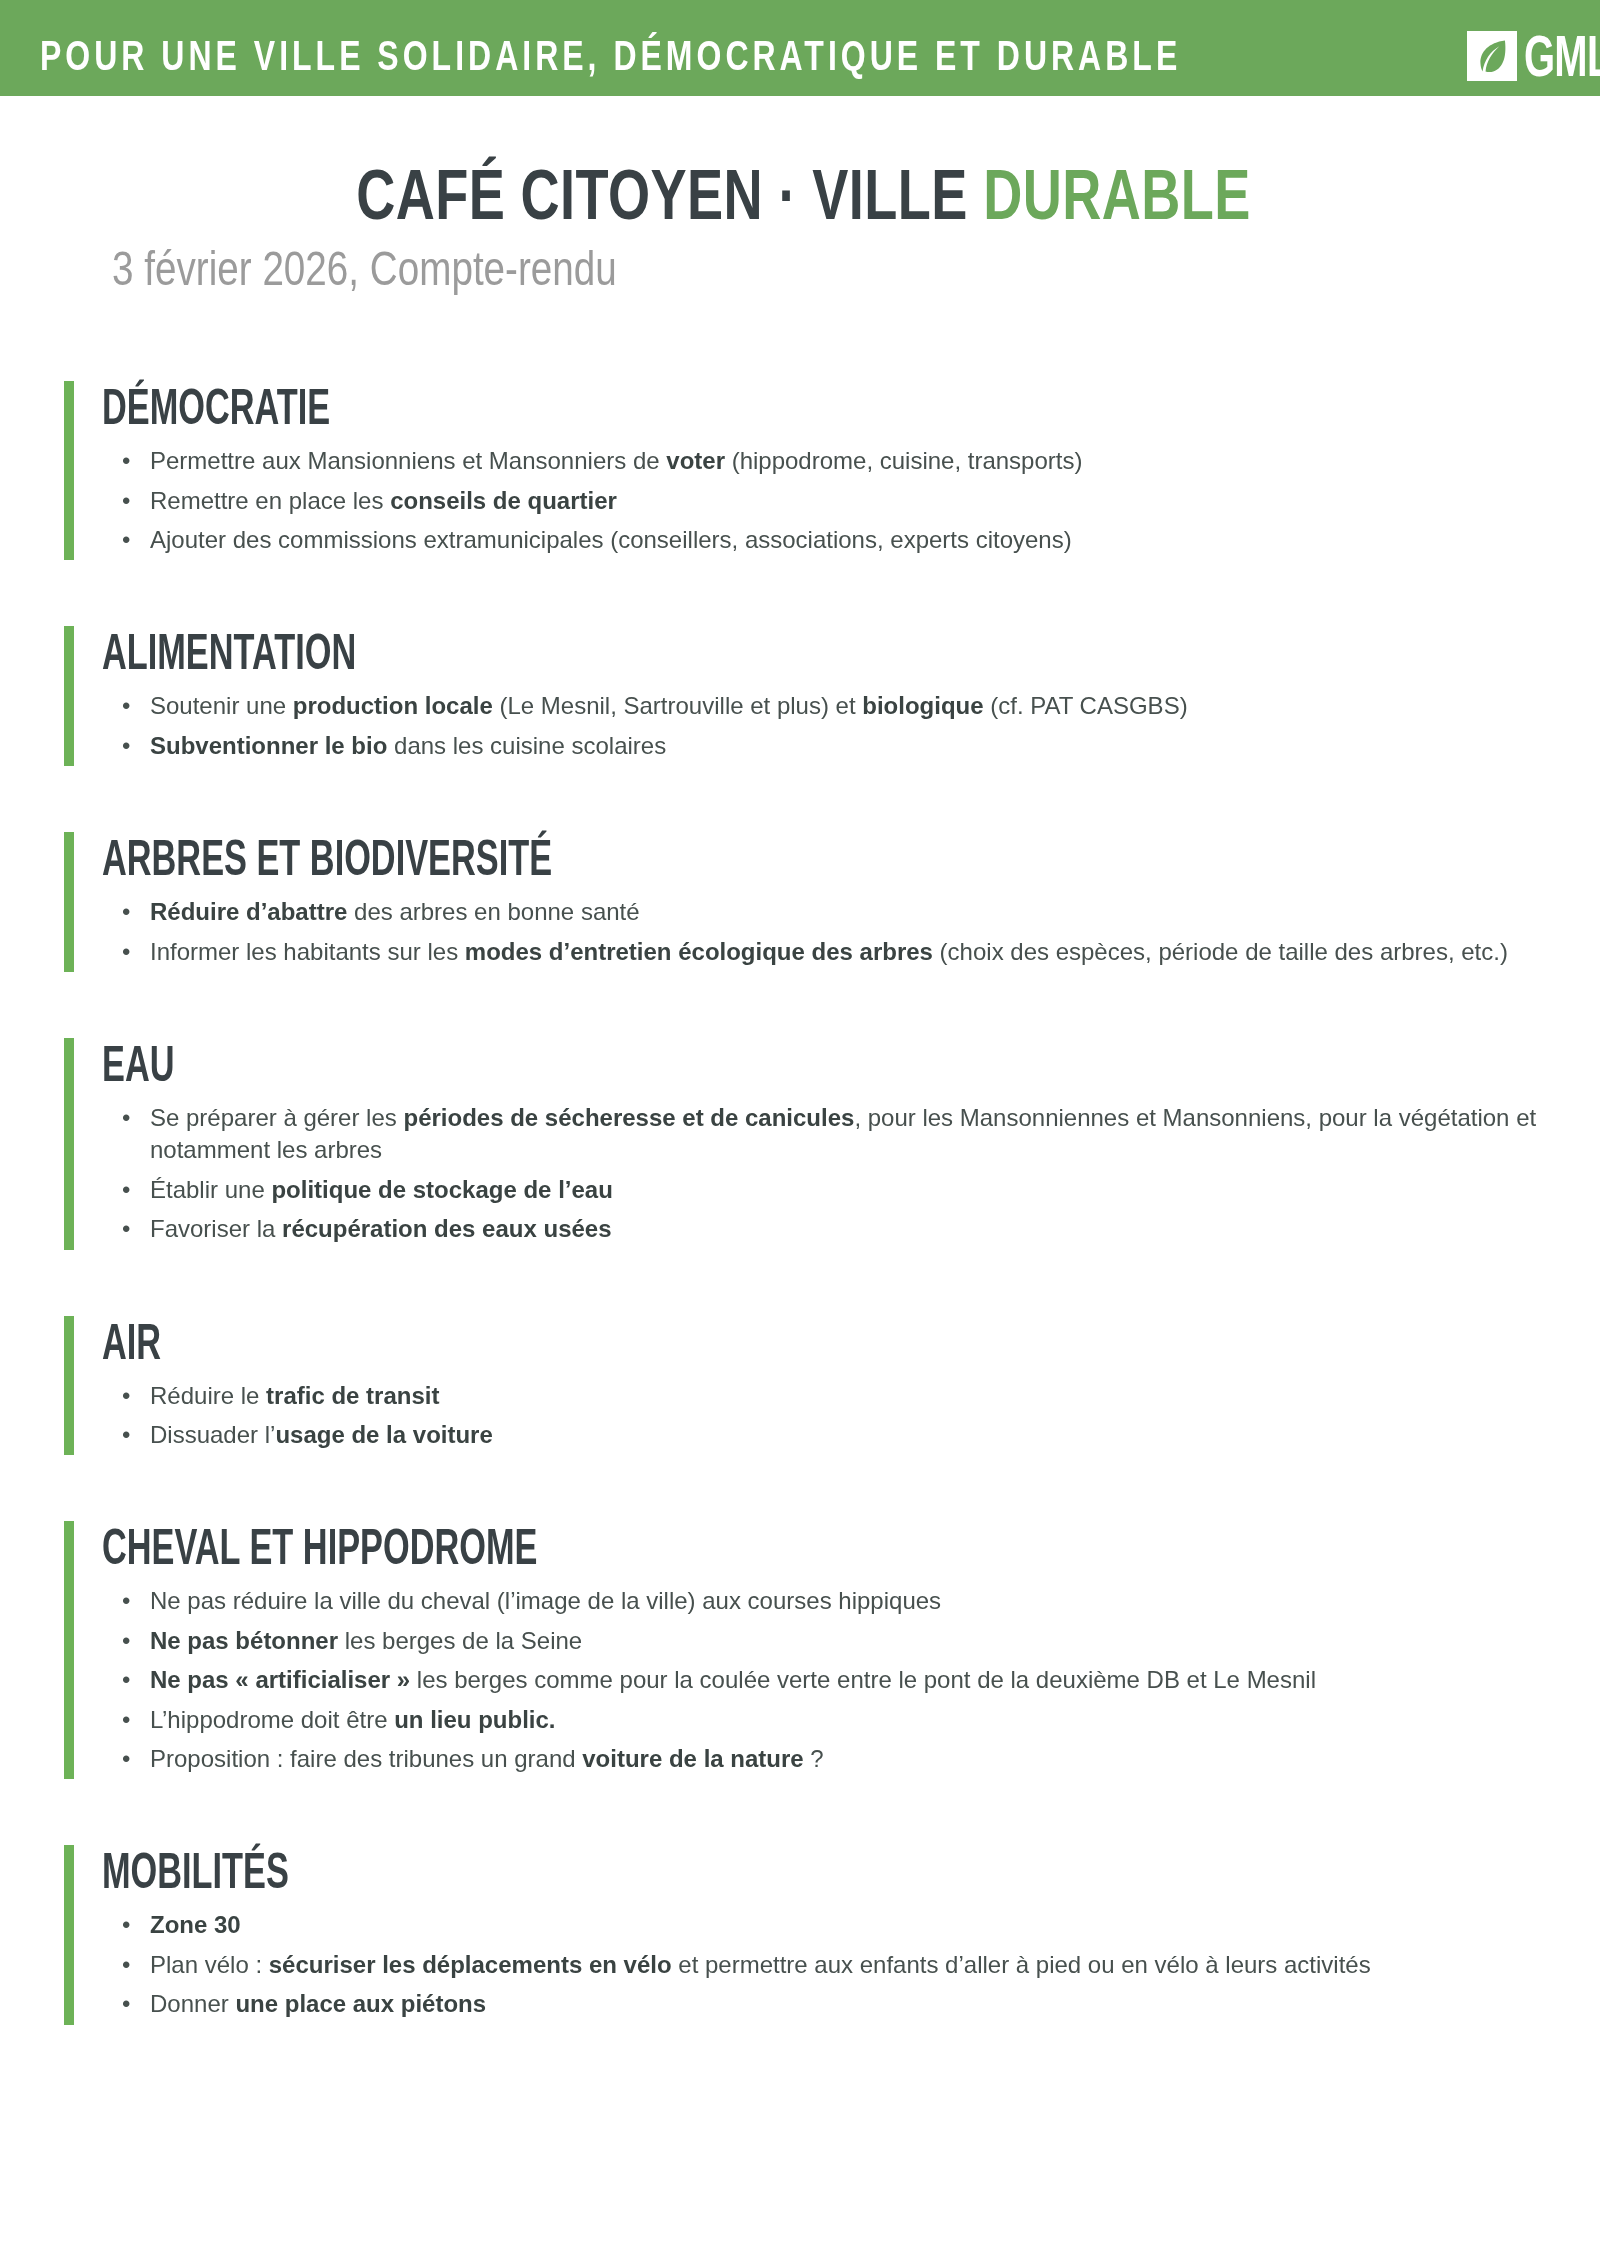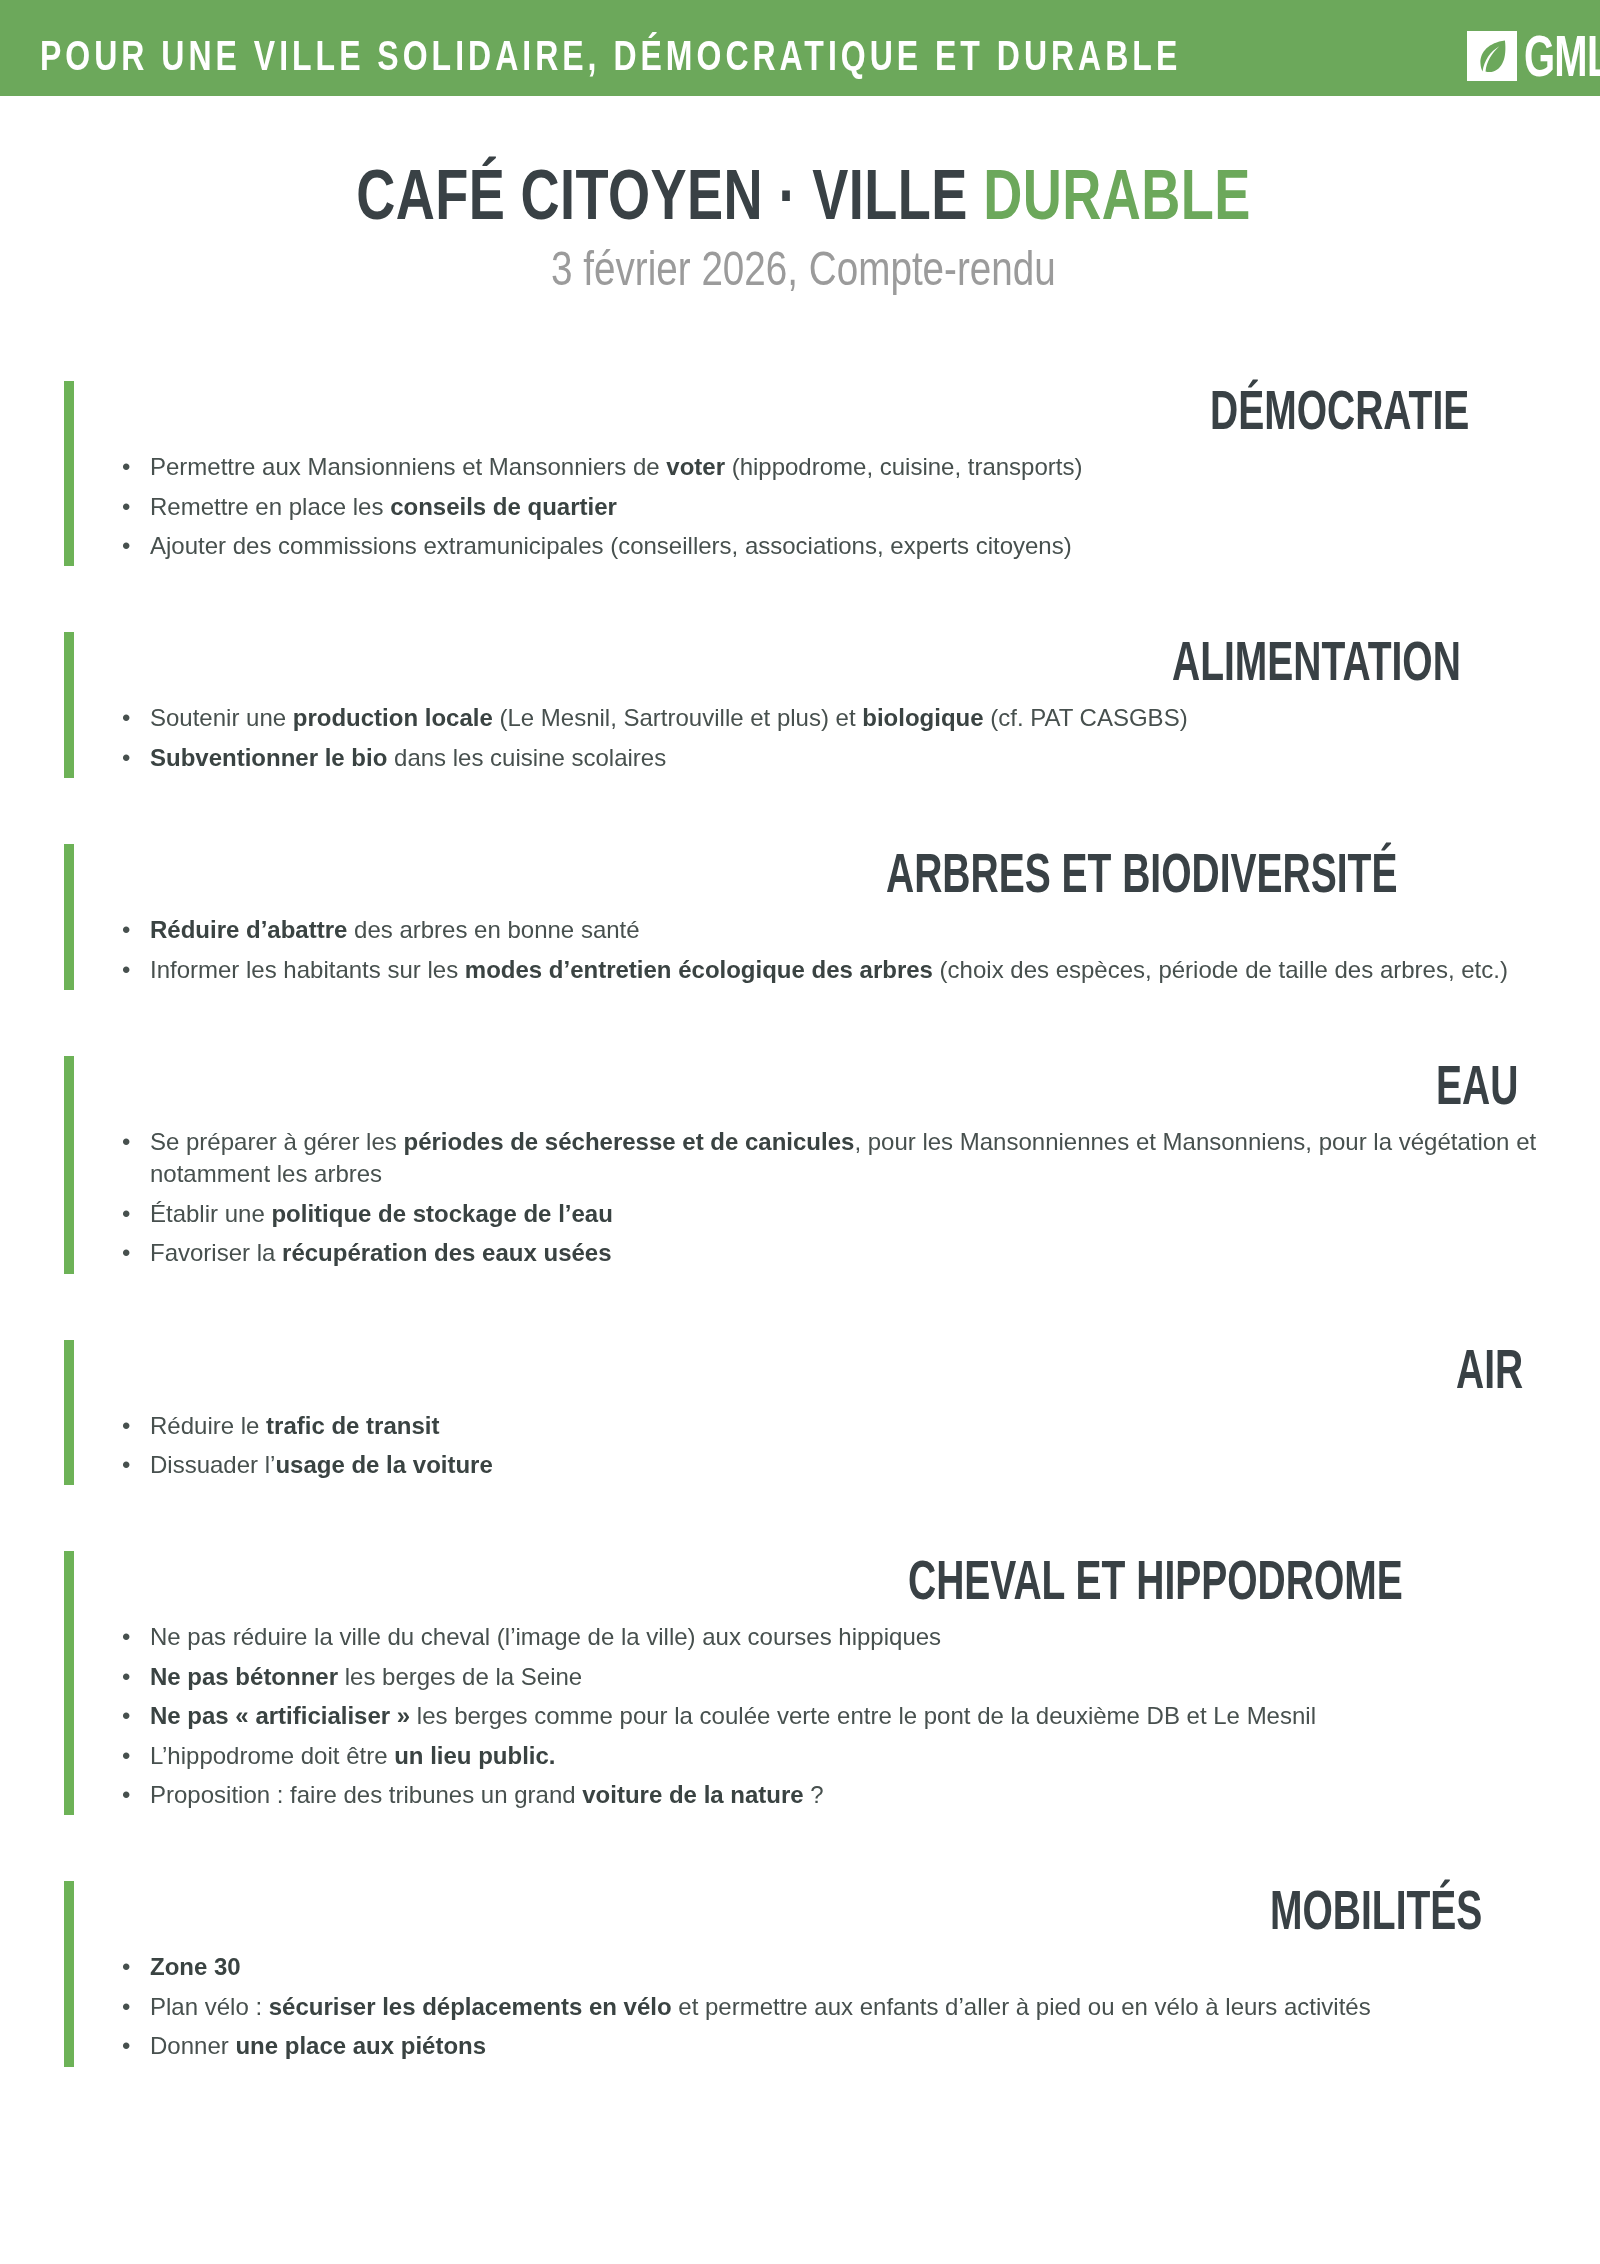--- a/index.html
+++ b/index.html
@@ -70,21 +70,21 @@
   .title-inner {
     display: inline-block;
     transform: scaleX(0.82) scaleY(1.08);
     transform-origin: center;
     white-space: nowrap;
     letter-spacing: 0.5px;
   }
   .title .accent { color: var(--accent-green, #6CA85B); }
 
   .subtitle {
-    text-align: center;
+    text-align: left;
     font-size: 46px;
     font-weight: 400;
     color: var(--subtitle-gray, #9B9B9B);
     margin: 12px 0 86px 0;
   }
   .subtitle-inner {
     display: inline-block;
     transform: scaleX(0.84) scaleY(1.04);
     transform-origin: center;
     white-space: nowrap;
@@ -93,25 +93,24 @@
   
   main { padding: 0 58px 0 64px; }
 
   section.topic {
     border-left: 10px solid var(--bar-green, #6DB257);
     padding: 4px 0 4px 28px;
     margin-bottom: 66px;
   }
   section.topic h2 {
     margin: 0 0 16px 0;
-    font-size: 50px;
+    font-size: 44px;
     line-height: 1.0;
     color: var(--heading-dark, #394145);
     font-weight: 700;
-    text-align: right;
   }
   section.topic h2 .h-inner {
     display: inline-block;
     transform: scaleX(0.78) scaleY(1.12);
     transform-origin: left center;
     white-space: nowrap;
     letter-spacing: 0px;
   }
   section.topic ul {
     margin: 0;

